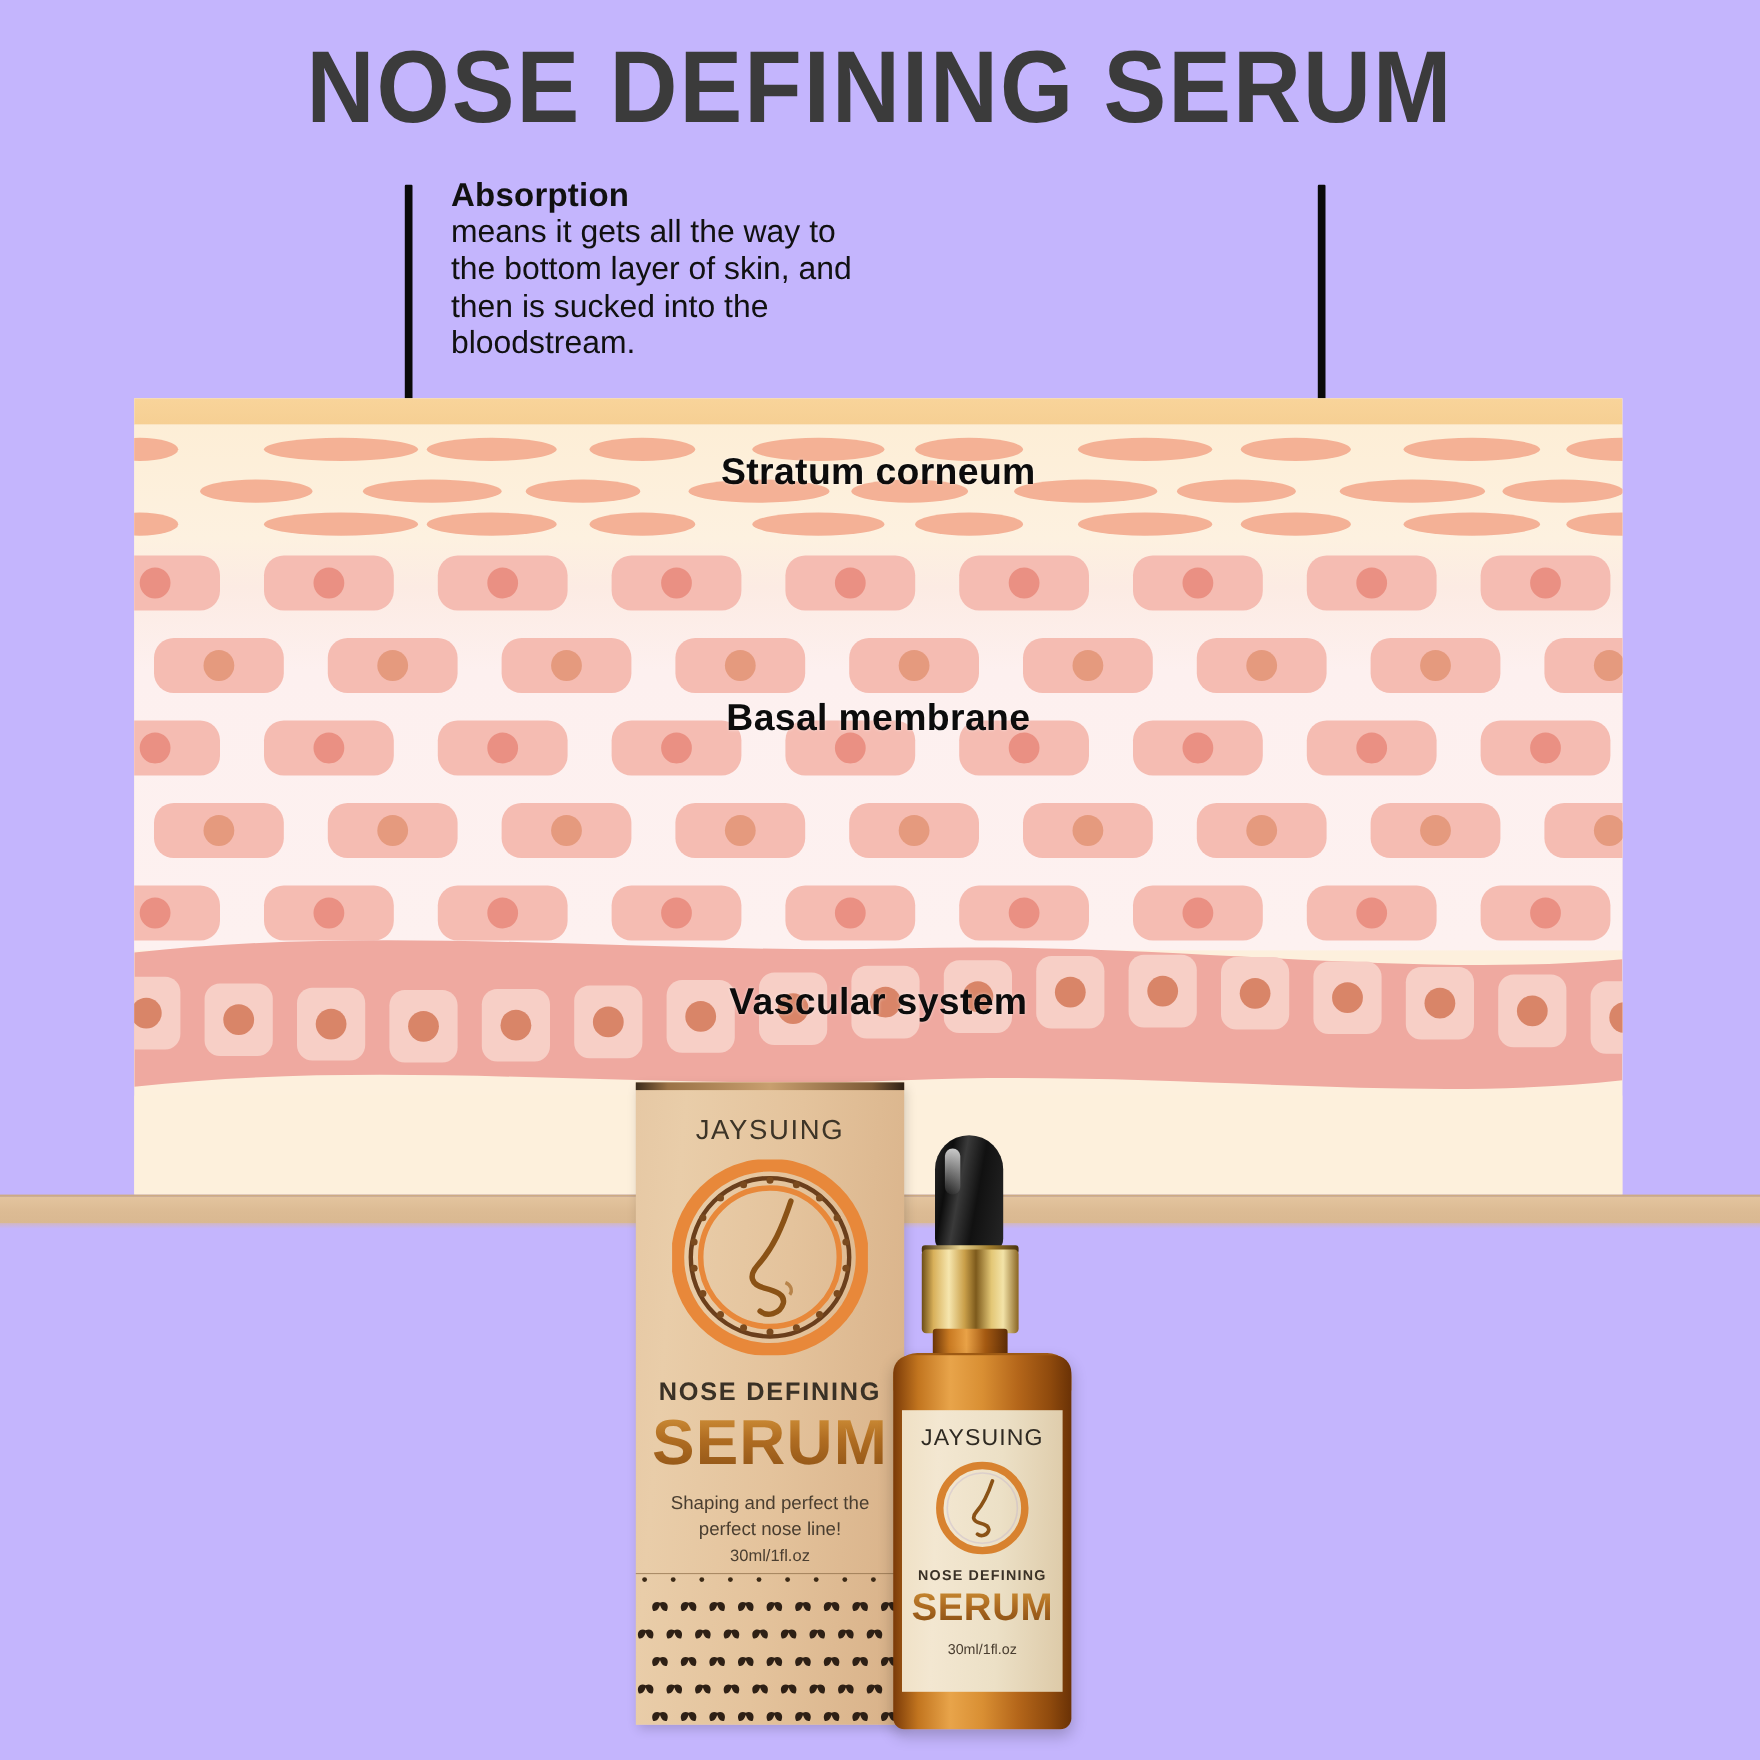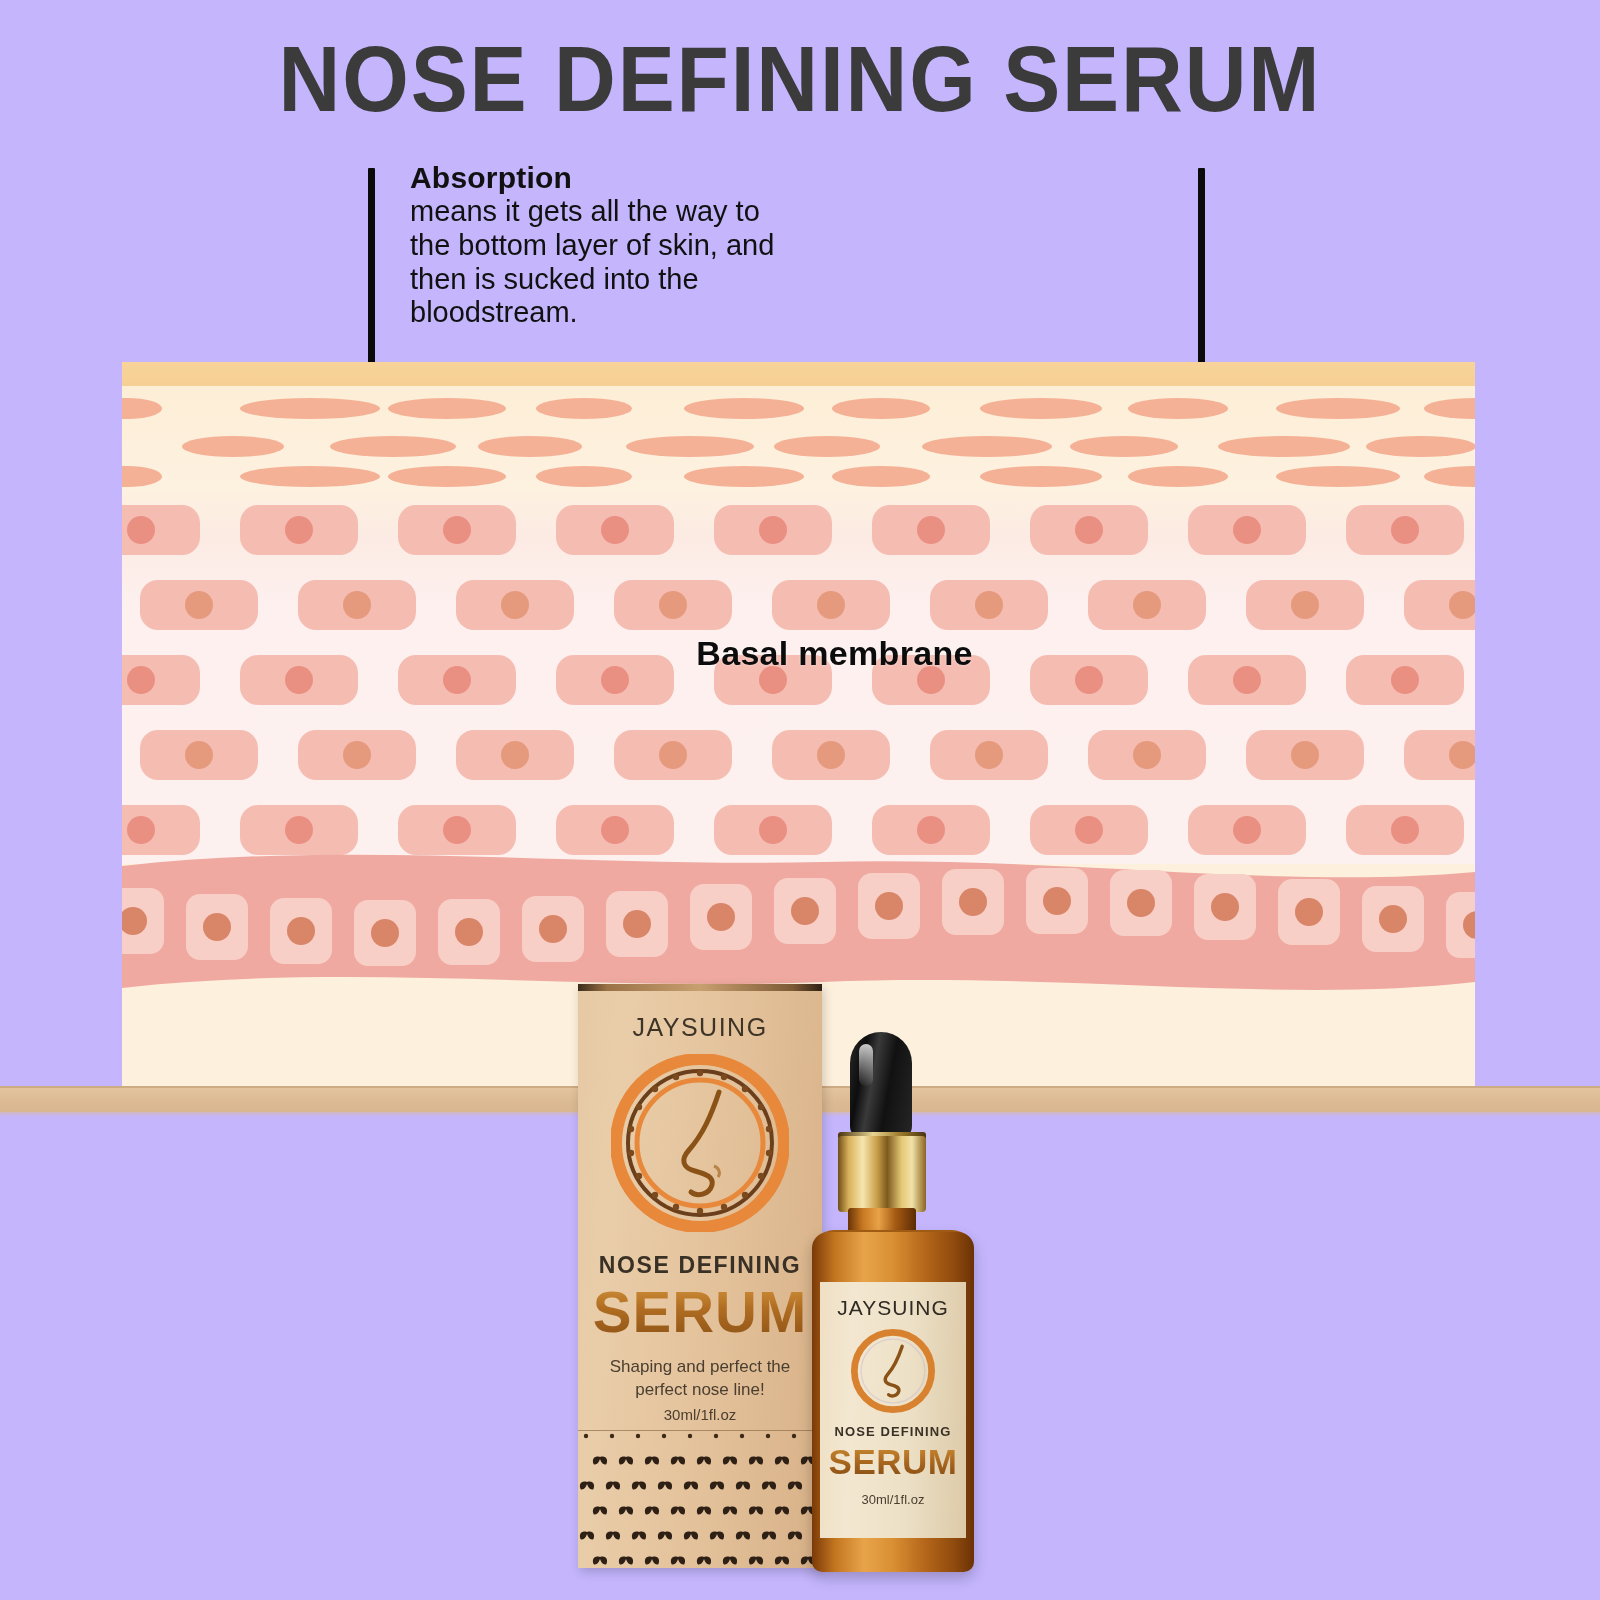--- a/index.html
+++ b/index.html
@@ -345,21 +345,23 @@
         <div class="vs-cell" style="left: 1156px; top: 517.326px; width: 62px; height: 66px; background: rgb(247, 207, 198);"></div>
         <div class="vs-nuc" style="left: 1173px; top: 536.326px; width: 28px; height: 28px; background: rgb(217, 133, 104);"></div>
         <div class="vs-cell" style="left: 1240px; top: 523.807px; width: 62px; height: 66px; background: rgb(247, 207, 198);"></div>
         <div class="vs-nuc" style="left: 1257px; top: 542.807px; width: 28px; height: 28px; background: rgb(217, 133, 104);"></div>
         <div class="vs-cell" style="left: 1324px; top: 529.988px; width: 62px; height: 66px; background: rgb(247, 207, 198);"></div>
         <div class="vs-nuc" style="left: 1341px; top: 548.988px; width: 28px; height: 28px; background: rgb(217, 133, 104);"></div>
       </div>
 
     <div class="subcut"></div>
 
-    <div class="layer-label" style="left:0; top:272px; width:1353px; text-align:center;margin-left:36px;">Basal membrane</div>
+    <div class="layer-label" style="left:0; top:48px; width:1353px; text-align:center;">Stratum corneum</div>
+    <div class="layer-label" style="left:0; top:272px; width:1353px; text-align:center;">Basal membrane</div>
+    <div class="layer-label" style="left:0; top:530px; width:1353px; text-align:center;">Vascular system</div>
   </div>
 
   <div id="shelf"></div>
   <div id="shelf-shadow"></div>
 
   <div id="product-box">
     <div id="box-topflap"></div>
     <div class="box-brand">JAYSUING</div>
 
     <svg id="box-emblem" width="178" height="178" viewBox="0 0 178 178">

